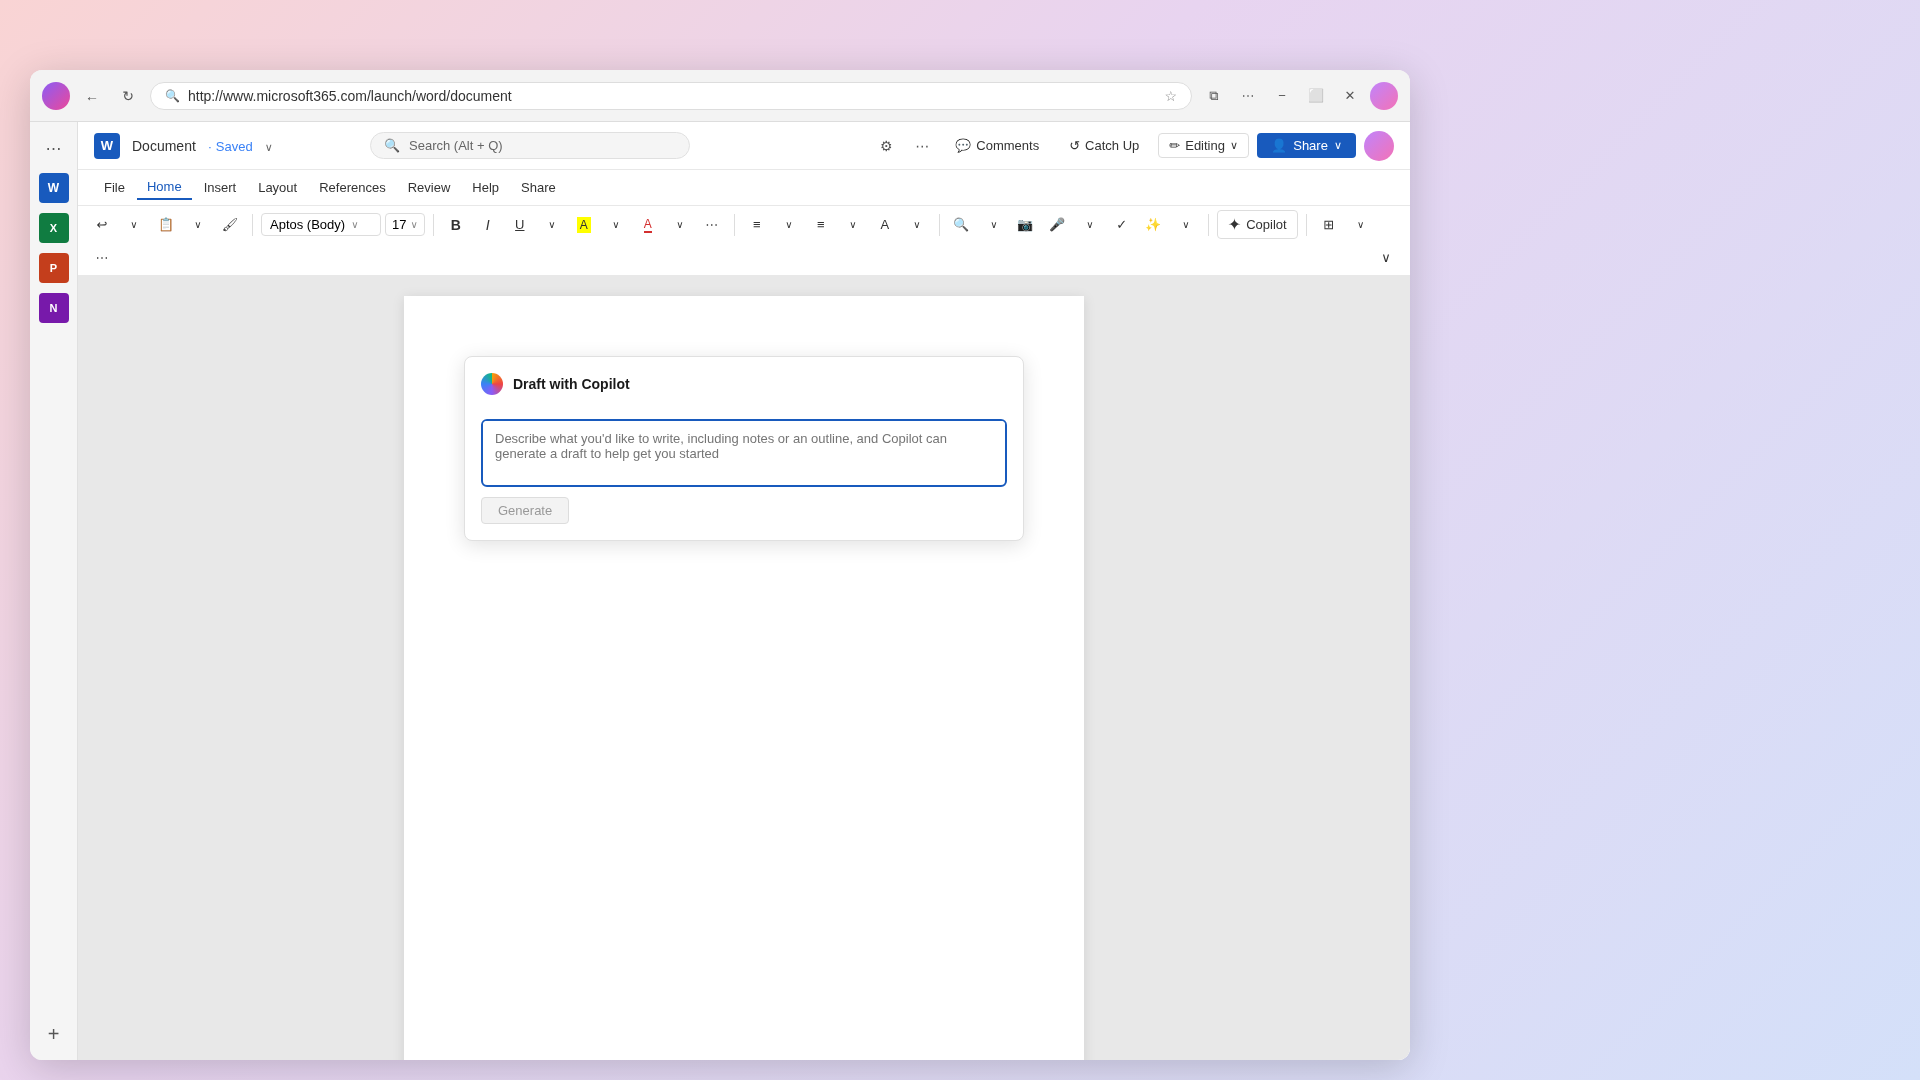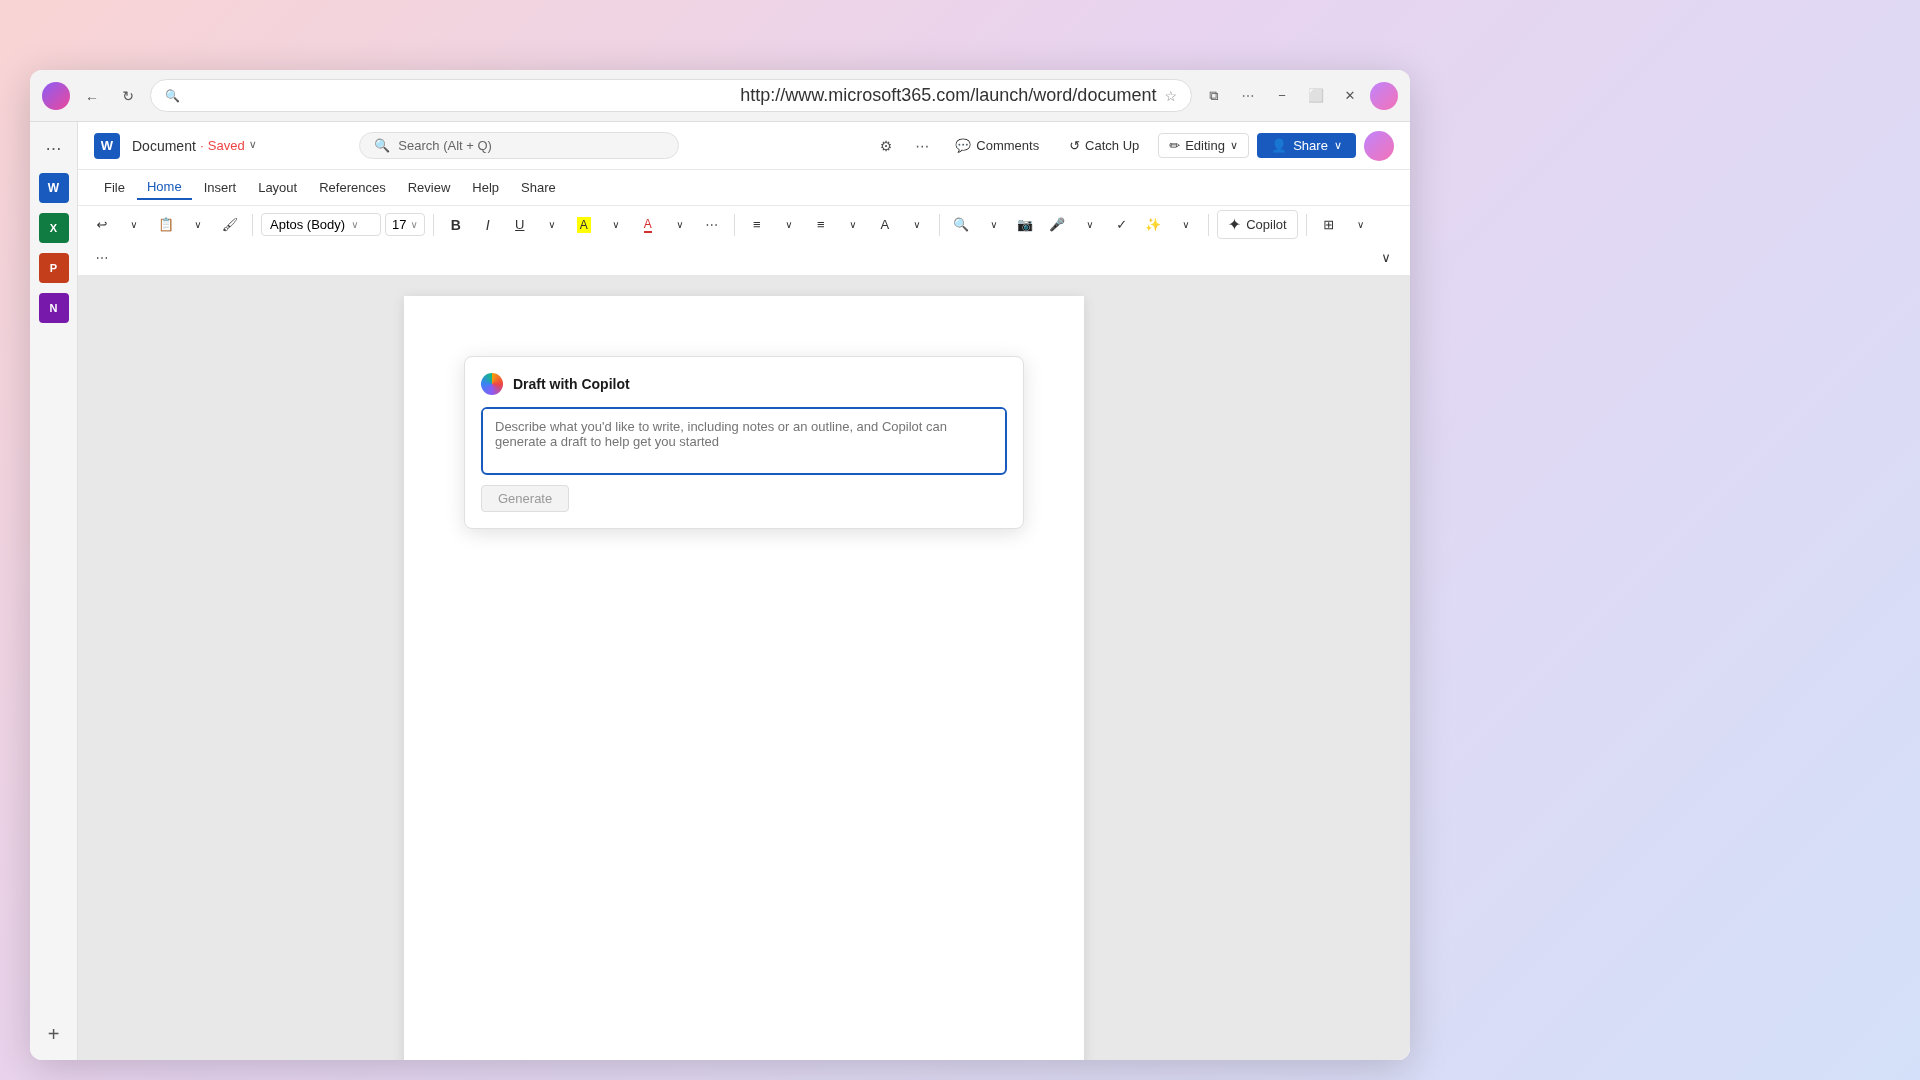--- a/index.html
+++ b/index.html
@@ -58,21 +58,21 @@
       border: 1px solid #ddd;
       border-radius: 20px;
       padding: 5px 14px;
       display: flex;
       align-items: center;
       gap: 8px;
       font-size: 13px;
       color: #333;
     }
     .browser-search-icon { color: #888; font-size: 12px; }
-    .browser-url-text { flex: 1; font-size: 18px; text-align: right; }
+    .browser-url-text { flex: 1; font-size: 14px; }
     .browser-star-icon { color: #888; font-size: 14px; }
     .browser-actions {
       display: flex;
       align-items: center;
       gap: 6px;
     }
     .browser-action-btn {
       width: 28px; height: 28px;
       display: flex; align-items: center; justify-content: center;
       border-radius: 4px;
@@ -187,24 +187,24 @@
       font-size: 13px;
       font-weight: bold;
       width: 26px; height: 26px;
       display: flex; align-items: center; justify-content: center;
     }
     .doc-title {
       font-size: 14px;
       font-weight: 500;
       color: #333;
       display: flex;
-      align-items: flex-start;
-      gap: 4px;
-    }
-    .doc-saved { color: #ef4444; font-size: 13px; }
+      align-items: flex-end;
+      gap: 12px;
+    }
+    .doc-saved { color: #3b82f6; font-size: 13px; }
     .header-search {
       flex: 0 0 320px;
       margin: 0 auto;
       background: #f5f5f5;
       border: 1px solid #e0e0e0;
       border-radius: 20px;
       padding: 5px 14px;
       display: flex;
       align-items: center;
       gap: 8px;
@@ -356,21 +356,21 @@
       background: white;
       border: 1px solid #e0e0e0;
       border-radius: 8px;
       box-shadow: 0 4px 20px rgba(0,0,0,0.12);
       padding: 16px;
     }
     .copilot-header {
       display: flex;
       align-items: center;
       gap: 10px;
-      margin-bottom: 12px;
+      margin-bottom: 24px;
     }
     .copilot-logo {
       width: 22px; height: 22px;
       border-radius: 50%;
       background: conic-gradient(#f59e0b, #ef4444, #8b5cf6, #3b82f6, #10b981);
       flex-shrink: 0;
     }
     .copilot-title {
       font-size: 14px;
       font-weight: 600;

